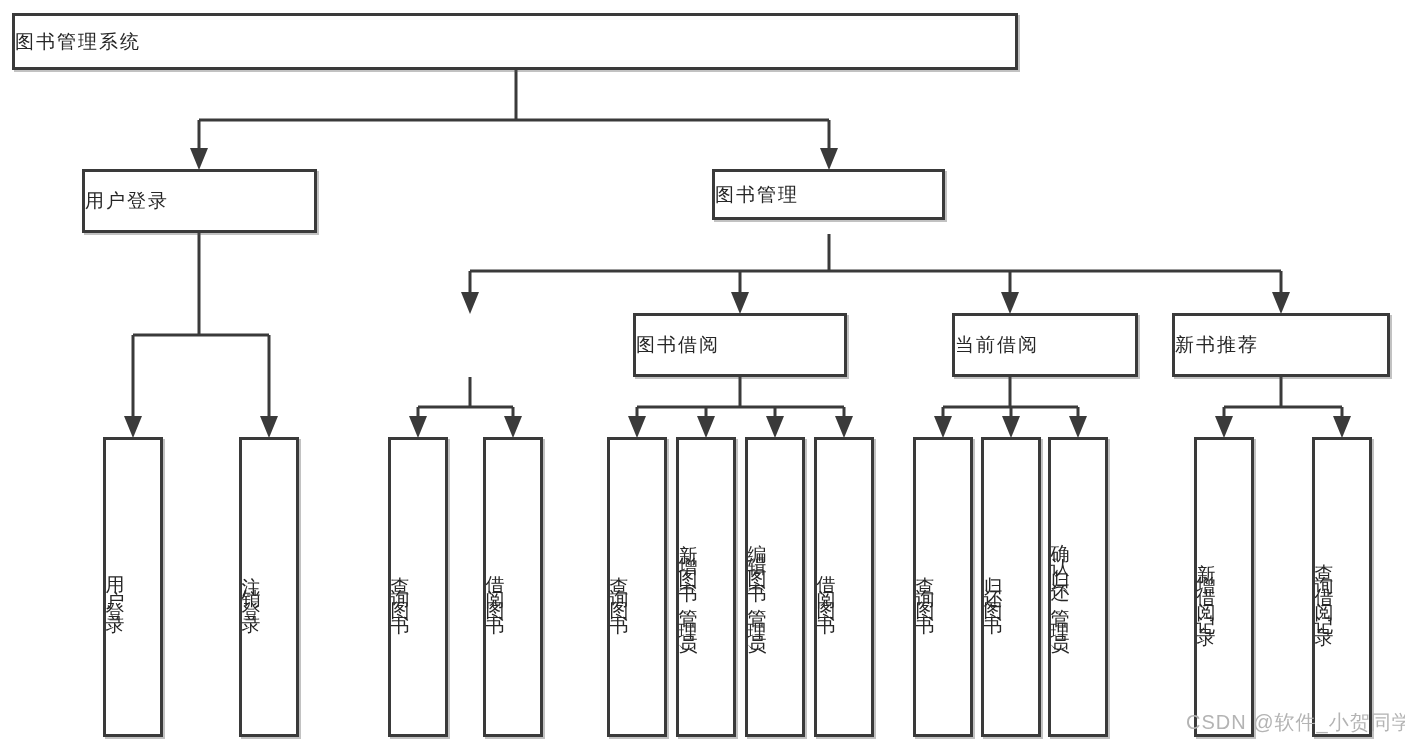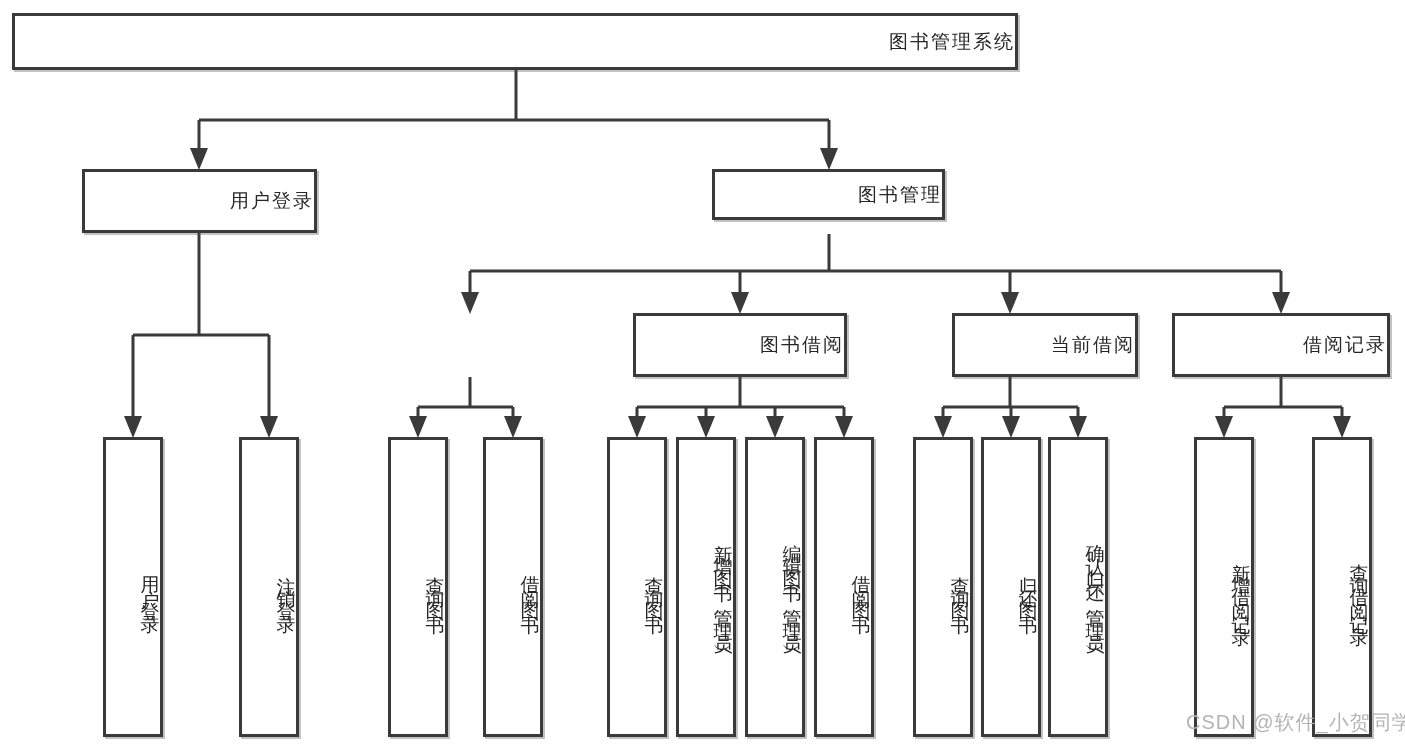--- a/index.html
+++ b/index.html
@@ -23,21 +23,21 @@
     height: 747px;
   }
   .box {
     position: absolute;
     box-sizing: border-box;
     background: #ffffff;
     border: 3px solid #3a3a3a;
     box-shadow: 2px 2px 0 rgba(80,80,80,0.35);
     display: flex;
     align-items: center;
-    justify-content: flex-end;
+    justify-content: flex-start;
     color: #262626;
     z-index: 2;
   }
   .box .lbl {
     font-size: 19px;
     letter-spacing: 2px;
     white-space: nowrap;
   }
   .box.v .lbl {
     writing-mode: vertical-rl;
@@ -113,21 +113,21 @@
     <span class="lbl">图书管理</span>
   </div>
 
   <div class="box h" style="left:633px;top:313px;width:214px;height:64px">
     <span class="lbl">图书借阅</span>
   </div>
   <div class="box h" style="left:952px;top:313px;width:186px;height:64px">
     <span class="lbl">当前借阅</span>
   </div>
   <div class="box h" style="left:1172px;top:313px;width:218px;height:64px">
-    <span class="lbl">借阅记录</span>
+    <span class="lbl">新书推荐</span>
   </div>
 
   <div class="box v" style="left:103px;top:437px;width:60px;height:300px">
     <span class="lbl">用户登录</span>
   </div>
   <div class="box v" style="left:239px;top:437px;width:60px;height:300px">
     <span class="lbl">注销登录</span>
   </div>
 
   <div class="box v" style="left:388px;top:437px;width:60px;height:300px">

